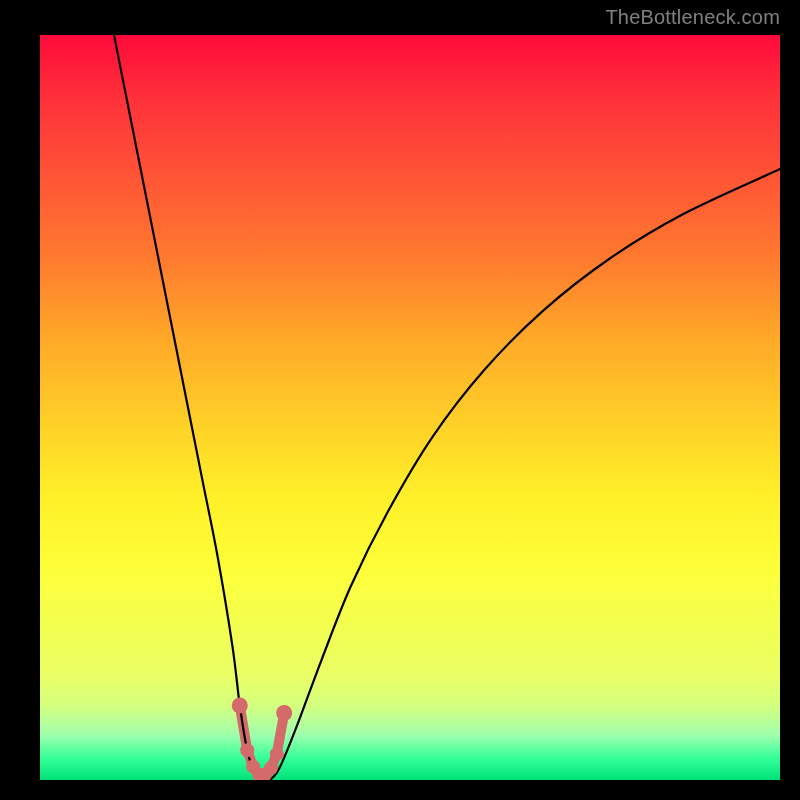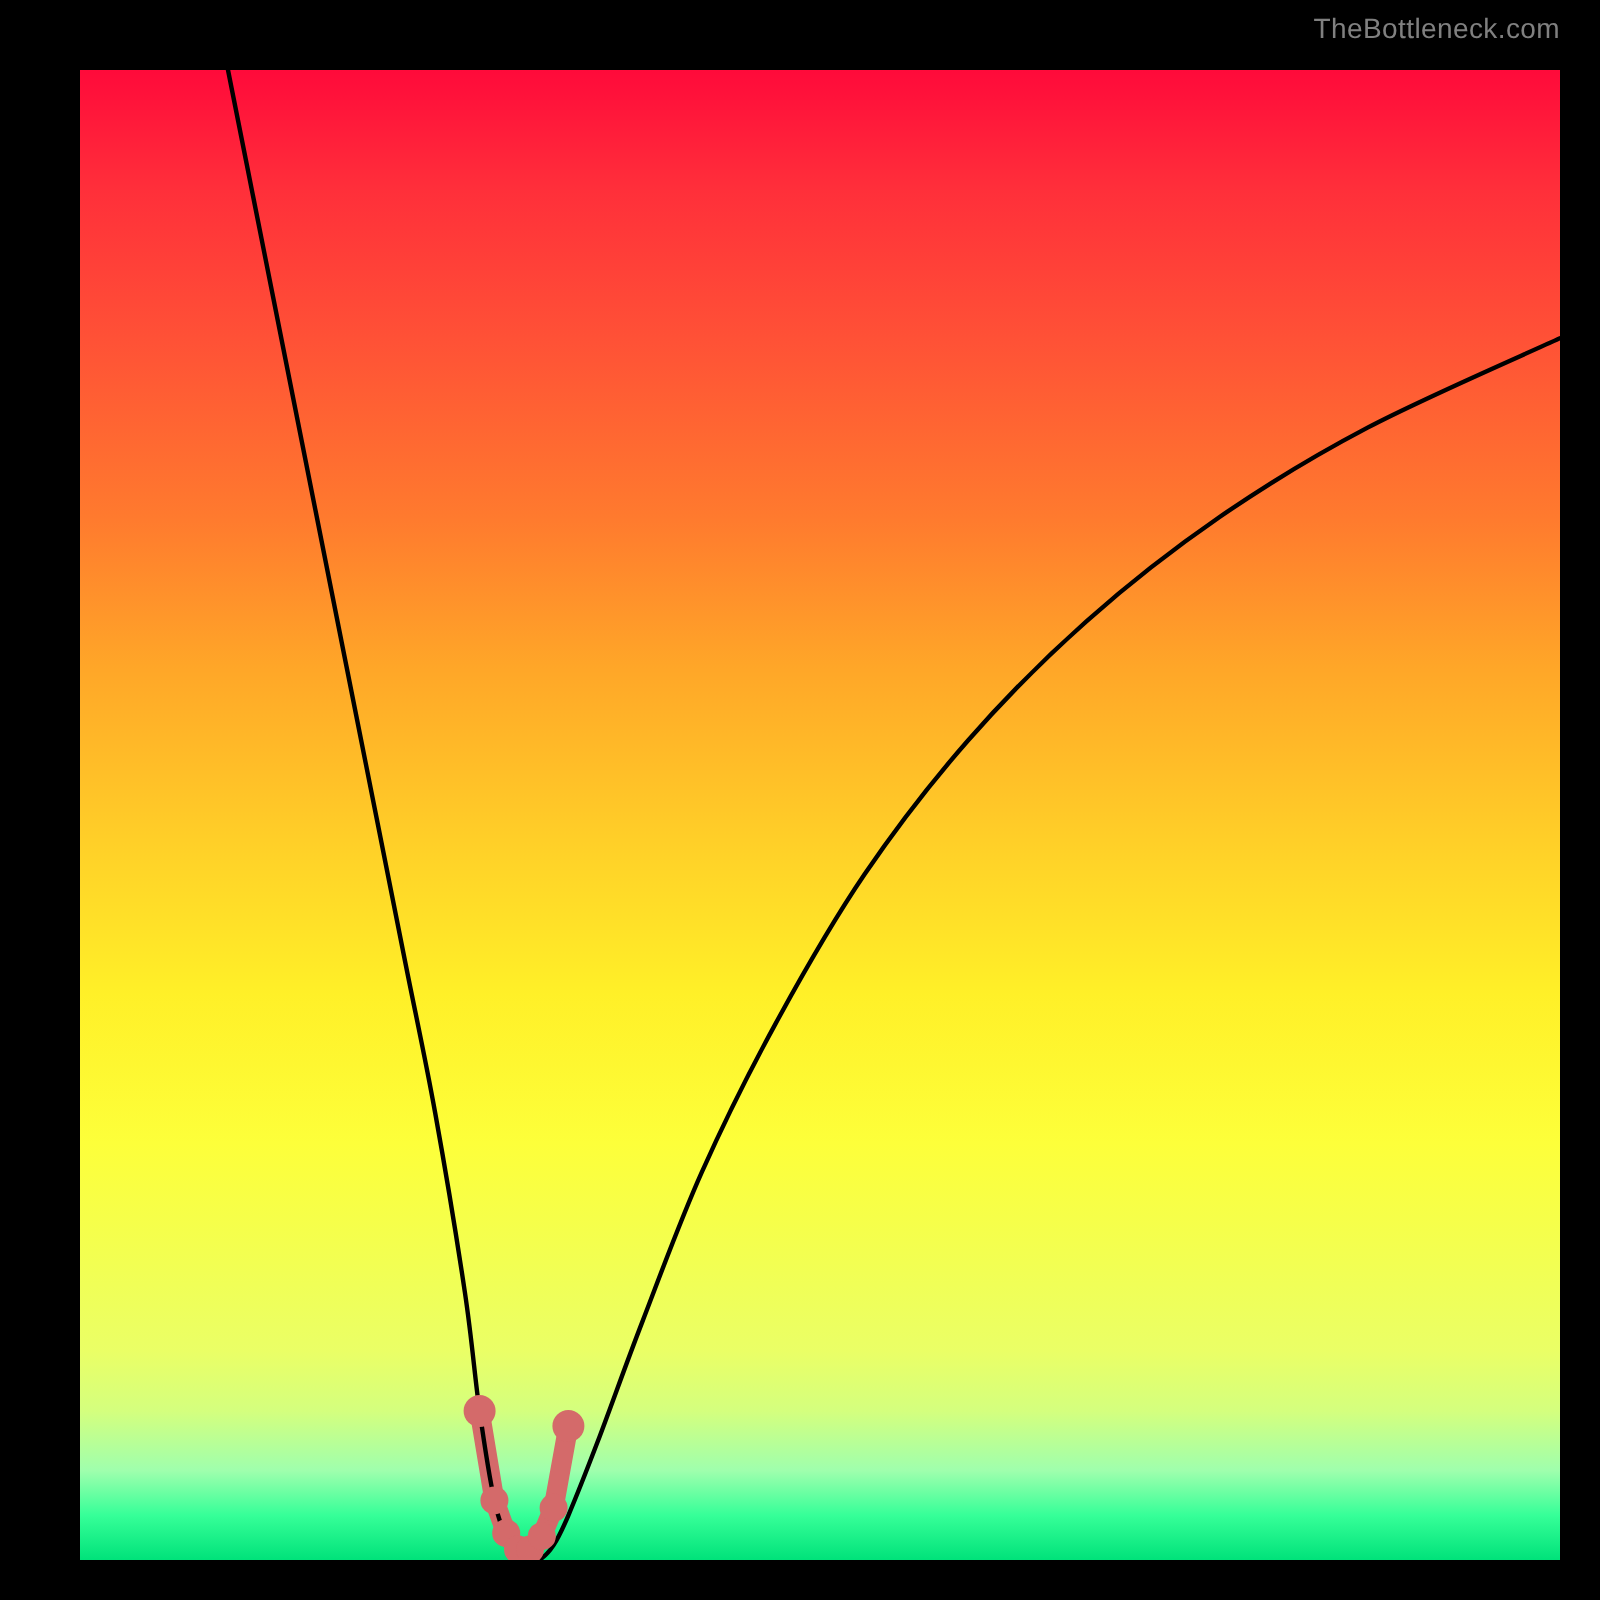--- a/index.html
+++ b/index.html
@@ -40,21 +40,21 @@
       #9fffad 94%,
       #36ff98 97%,
       #00e27a 100%
     );
   }
   .watermark {
     position: absolute;
     top: 6px;
     right: 20px;
     font-family: Arial, Helvetica, sans-serif;
-    font-size: 14px;
+    font-size: 20px;
     color: #808080;
     letter-spacing: 0.2px;
   }
   svg.curves {
     position: absolute;
     left: 0;
     top: 0;
     width: 740px;
     height: 745px;
   }

